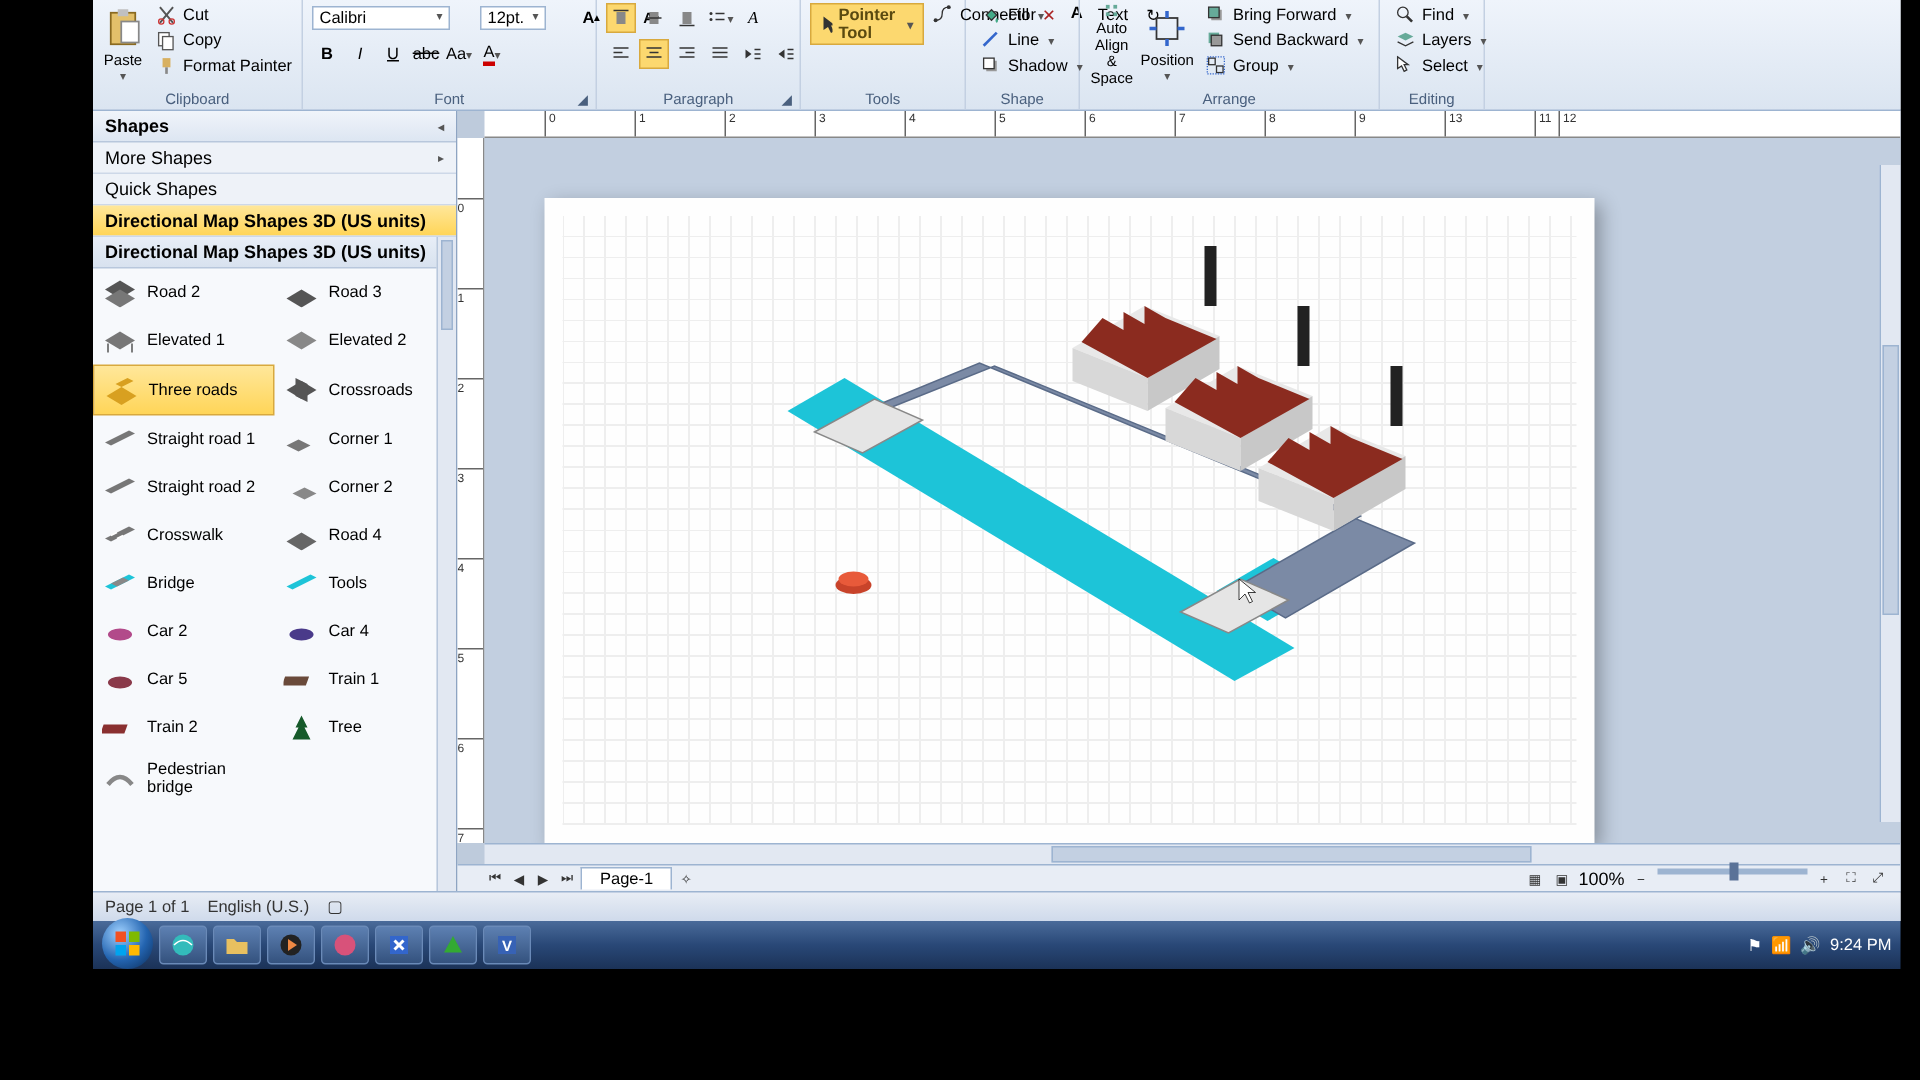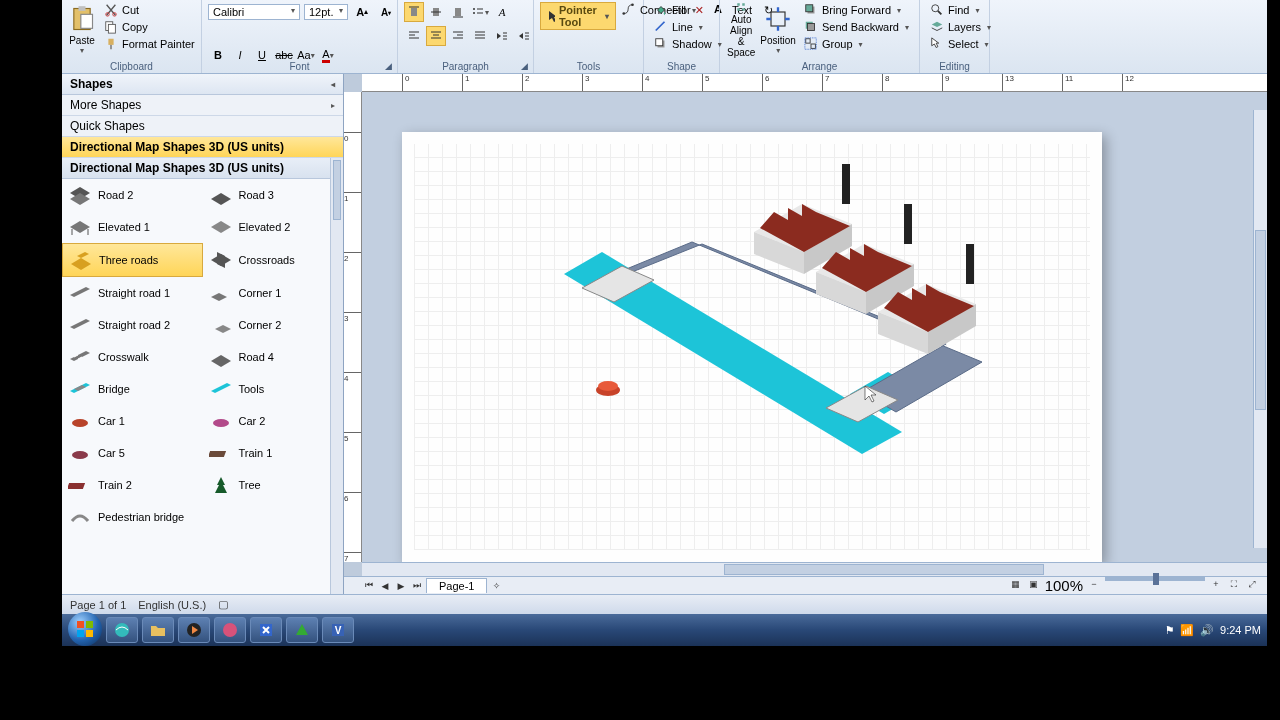--- a/index.html
+++ b/index.html
@@ -10,35 +10,35 @@
   .ribbon { height: 74px; background: linear-gradient(#eff4fb, #dbe5f1); border-bottom: 1px solid #9db4d1; display: flex; font-size: 11px; }
   .ribbon-group { border-right: 1px solid #c3d0e2; padding: 2px 6px 0; display: flex; flex-direction: column; position: relative; }
   .ribbon-group-label { position: absolute; bottom: 1px; left: 0; right: 0; text-align: center; color: #4a607e; font-size: 10px; }
   .ribbon-group-content { display: flex; align-items: flex-start; height: 56px; gap: 4px; }
   .big-btn { display: flex; flex-direction: column; align-items: center; justify-content: center; width: 42px; height: 56px; cursor: pointer; }
   .big-btn .ico { width: 28px; height: 28px; }
   .big-btn .lbl { font-size: 10px; margin-top: 2px; text-align: center; line-height: 1.1; }
   .small-btns { display: flex; flex-direction: column; gap: 1px; }
   .small-btn { display: flex; align-items: center; gap: 4px; padding: 1px 4px; cursor: pointer; white-space: nowrap; }
   .small-btn .ico { width: 14px; height: 14px; }
-  .font-row { display: flex; gap: 4px; align-items: center; margin-bottom: 19px; }
+  .font-row { display: flex; gap: 20px; align-items: center; margin-bottom: 0; }
   .font-select { background: #fff; border: 1px solid #9db4d1; padding: 1px 4px; font-size: 11px; width: 92px; display:flex; justify-content:space-between; }
   .size-select { background: #fff; border: 1px solid #9db4d1; padding: 1px 4px; font-size: 11px; width: 44px; display:flex; justify-content:space-between;}
   .icon-row { display: flex; gap: 2px; }
   .icon-btn { width: 20px; height: 20px; display: flex; align-items: center; justify-content: center; cursor: pointer; border: 1px solid transparent; }
   .icon-btn.sel { background: #fcd86f; border: 1px solid #d8a93e; }
   .pointer-tool-btn { background: #fcd86f; border: 1px solid #d8a93e; padding: 1px 6px; display: flex; align-items: center; gap: 4px; font-weight: bold; color: #5a4a10; }
   .drop { color:#555; font-size:8px; margin-left:2px;}
   .dlg-launcher { position:absolute; bottom:2px; right:2px; width:10px; height:10px; font-size:9px; color:#4a607e; cursor:pointer;}
 
   
   .content { flex: 1; display: flex; background: #c2cfe0; overflow: hidden; position:relative;}
   
   
-  .shapes-panel { width: 282px; background: #eef2f8; border-right: 1px solid #8ea4c2; display: flex; flex-direction: column; }
+  .shapes-panel { width: 243px; background: #eef2f8; border-right: 1px solid #8ea4c2; display: flex; flex-direction: column; }
   .panel-header { background: linear-gradient(#f0f4fa, #dde6f2); border-bottom: 1px solid #b8c7dc; padding: 3px 8px; font-weight: bold; font-size: 12px; display:flex; justify-content:space-between; align-items:center; cursor:pointer;}
   .panel-item { border-bottom: 1px solid #cdd8e8; padding: 3px 8px; font-size: 12px; cursor:pointer; display:flex; justify-content:space-between; align-items:center;}
   .panel-item.selected { background: linear-gradient(#ffe79a, #ffd558); font-weight: bold; }
   .stencil { flex: 1; overflow-y: auto; background: #f7f9fc; position: relative; }
   .stencil-header { background: linear-gradient(#e8eef7,#d8e2ef); padding:3px 8px; font-size:12px; font-weight:bold; border-bottom:1px solid #b8c7dc;}
   .stencil-grid { display: grid; grid-template-columns: 1fr 1fr; }
   .shape-cell { display: flex; align-items: center; gap: 6px; padding: 6px 6px; font-size: 11px; cursor: grab; }
   .shape-cell.sel { background: linear-gradient(#ffe79a, #ffd558); border:1px solid #d8a93e;}
   .shape-thumb { width: 24px; height: 20px; display:flex; align-items:center; justify-content:center;}
   .shape-cell.tall-label { line-height:1.1; }
@@ -520,32 +520,32 @@
               <div class="shape-thumb">
                 <svg width="24" height="20">
                   <polygon points="2,12 18,4 22,6 6,14" fill="#1dc4d8"></polygon>
                 </svg>
               </div>
               <span>Tools</span>
             </div>
             <div class="shape-cell">
               <div class="shape-thumb">
                 <svg width="24" height="20">
-                  <ellipse cx="12" cy="12" rx="8" ry="4" fill="#b8432a"></ellipse>
-                </svg>
-              </div>
-              <span>Car 1</span>
-            </div>
-            <div class="shape-cell">
-              <div class="shape-thumb">
-                <svg width="24" height="20">
                   <ellipse cx="12" cy="12" rx="8" ry="4" fill="#b24a8a"></ellipse>
                 </svg>
               </div>
               <span>Car 2</span>
+            </div>
+            <div class="shape-cell">
+              <div class="shape-thumb">
+                <svg width="24" height="20">
+                  <ellipse cx="12" cy="12" rx="8" ry="4" fill="#4a3a8a"></ellipse>
+                </svg>
+              </div>
+              <span>Car 4</span>
             </div>
             <div class="shape-cell">
               <div class="shape-thumb">
                 <svg width="24" height="20">
                   <ellipse cx="12" cy="12" rx="8" ry="4" fill="#8a3a4a"></ellipse>
                 </svg>
               </div>
               <span>Car 5</span>
             </div>
             <div class="shape-cell">
@@ -594,21 +594,21 @@
           <div class="tick" style="left: 160px;">2</div>
           <div class="tick" style="left: 220px;">3</div>
           <div class="tick" style="left: 280px;">4</div>
           <div class="tick" style="left: 340px;">5</div>
           <div class="tick" style="left: 400px;">6</div>
           <div class="tick" style="left: 460px;">7</div>
           <div class="tick" style="left: 520px;">8</div>
           <div class="tick" style="left: 580px;">9</div>
           <div class="tick" style="left: 640px;">13</div>
           <div class="tick" style="left: 700px;">11</div>
-          <div class="tick" style="left: 760px;">12</div>
+          <div class="tick" style="left: 716px;">12</div>
         </div>
       <div class="canvas-body">
         <div class="ruler-v" id="ruler-v">
             <div class="tick" style="top: 40px;">0</div>
             <div class="tick" style="top: 100px;">1</div>
             <div class="tick" style="top: 160px;">2</div>
             <div class="tick" style="top: 220px;">3</div>
             <div class="tick" style="top: 280px;">4</div>
             <div class="tick" style="top: 340px;">5</div>
             <div class="tick" style="top: 400px;">6</div>
@@ -670,21 +670,21 @@
         <div class="nav-btn">⏮</div>
         <div class="nav-btn">◀</div>
         <div class="nav-btn">▶</div>
         <div class="nav-btn">⏭</div>
         <div class="page-tab">Page-1</div>
         <div class="nav-btn">✧</div>
         <div style="flex:1"></div>
         <div style="display:flex; gap:4px; padding-right:8px;">
           <div class="nav-btn">▦</div>
           <div class="nav-btn">▣</div>
-          <span style="font-size:15px;">100%</span>
+          <span style="font-size:12px;">100%</span>
           <div class="nav-btn">−</div>
           <div class="zoom-slider">
               <div class="handle"></div>
             </div>
           <div class="nav-btn">+</div>
           <div class="nav-btn">⛶</div>
           <div class="nav-btn">⤢</div>
         </div>
       </div>
     </div>

